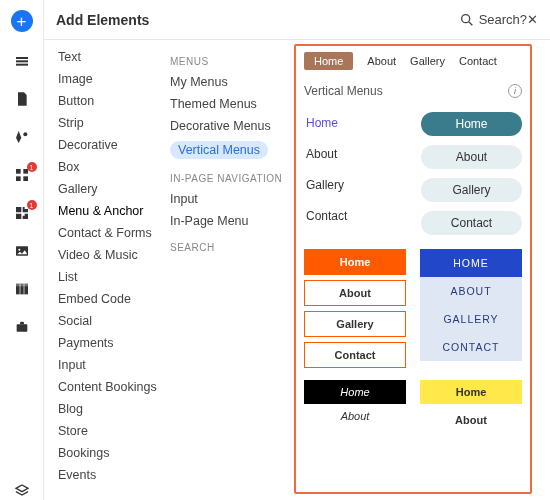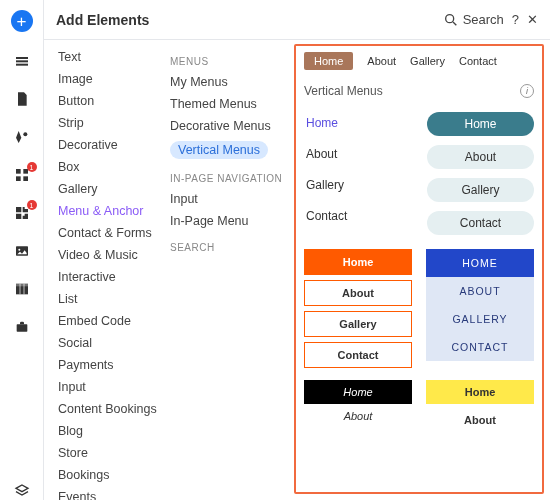--- a/index.html
+++ b/index.html
@@ -3,33 +3,33 @@
 <meta charset="utf-8">
 <style>
 *{box-sizing:border-box;margin:0;padding:0;font-family:-apple-system,Helvetica,Arial,sans-serif}
 body{width:550px;height:500px;overflow:hidden;display:flex;background:#fff;font-size:13px;color:#333}
 .rail{width:44px;border-right:1px solid #e5e7eb;display:flex;flex-direction:column;align-items:center;padding-top:10px;gap:20px}
 .rail .ic{width:18px;height:18px;display:flex;align-items:center;justify-content:center;color:#333;position:relative}
 .plus{width:22px;height:22px;border-radius:50%;background:#1976f2;color:#fff;display:flex;align-items:center;justify-content:center;font-size:17px;line-height:1}
 .badge{position:absolute;top:-4px;right:-6px;width:10px;height:10px;border-radius:50%;background:#e53935;color:#fff;font-size:7px;display:flex;align-items:center;justify-content:center}
 .rail-spacer{flex:1}
 .panel{flex:1;display:flex;flex-direction:column}
-.hdr{height:40px;border-bottom:1px solid #e5e7eb;display:flex;align-items:center;padding:0 12px;gap:8px}
+.hdr{height:40px;border-bottom:1px solid #e5e7eb;display:flex;align-items:center;padding:0 12px;gap:0}
 .hdr-title{font-weight:700;font-size:14px}
 .hdr-spacer{flex:1}
 .hdr-btn{display:flex;align-items:center;gap:4px;color:#444;font-size:13px}
 .body{flex:1;display:flex;overflow:hidden}
 .col1{width:120px;padding:10px 6px 27px 14px;display:flex;flex-direction:column;gap:8px;overflow:hidden}
 .col1 div{color:#444;cursor:pointer;font-size:12.5px;white-space:nowrap}
-.col1 .sel{color:#8b5cf6}
+.col1 .sel{color:#000000}
 .col2{width:130px;padding:10px 10px 10px 6px;display:flex;flex-direction:column;gap:8px}
 .col2 .h{font-size:10px;letter-spacing:.5px;color:#888;margin-top:6px}
 .col2 .it{color:#444;font-size:12.5px}
 .col2 .sel{background:#d7e8ff;color:#2b6fd9;border-radius:10px;padding:2px 8px;display:inline-block;width:fit-content}
-.preview{flex:1;border:2px solid #f16a3f;border-radius:2px;margin:4px 6px 6px 0;padding:6px 8px;overflow:hidden}
+.preview{flex:1;border:2px solid #f16a3f;border-radius:2px;margin:4px 18px 6px 0;padding:6px 8px;overflow:hidden}
 .hmenu{display:flex;gap:14px;font-size:11px;margin-bottom:14px;align-items:center}
 .hmenu span{color:#333}
 .hmenu .act{background:#a9765a;color:#fff;padding:3px 10px;border-radius:2px}
 .sec-title{display:flex;justify-content:space-between;align-items:center;color:#555;font-size:12px;margin-bottom:14px}
 .info{width:14px;height:14px;border:1px solid #999;border-radius:50%;display:flex;align-items:center;justify-content:center;font-size:9px;font-style:italic;color:#777}
 .row2{display:flex;gap:16px;margin-bottom:14px}
 .vm{flex:1;display:flex;flex-direction:column;gap:9px;font-size:12px}
 .vm-a div{color:#333;padding:4px 2px}
 .vm-a .hl{color:#5a4ee0}
 .pill{background:#e5eff1;border-radius:14px;text-align:center;padding:5px 0}
@@ -138,21 +138,20 @@
         <div>Text</div>
         <div>Image</div>
         <div>Button</div>
         <div>Strip</div>
         <div>Decorative</div>
         <div>Box</div>
         <div>Gallery</div>
         <div class="sel">Menu &amp; Anchor</div>
         <div>Contact &amp; Forms</div>
         <div>Video &amp; Music</div>
-        <div>Interactive</div>
         <div>List</div>
         <div>Embed Code</div>
         <div>Social</div>
         <div>Payments</div>
         <div>Input</div>
         <div>Content Bookings</div>
         <div>Blog</div>
         <div>Store</div>
         <div>Bookings</div>
         <div>Events</div>

